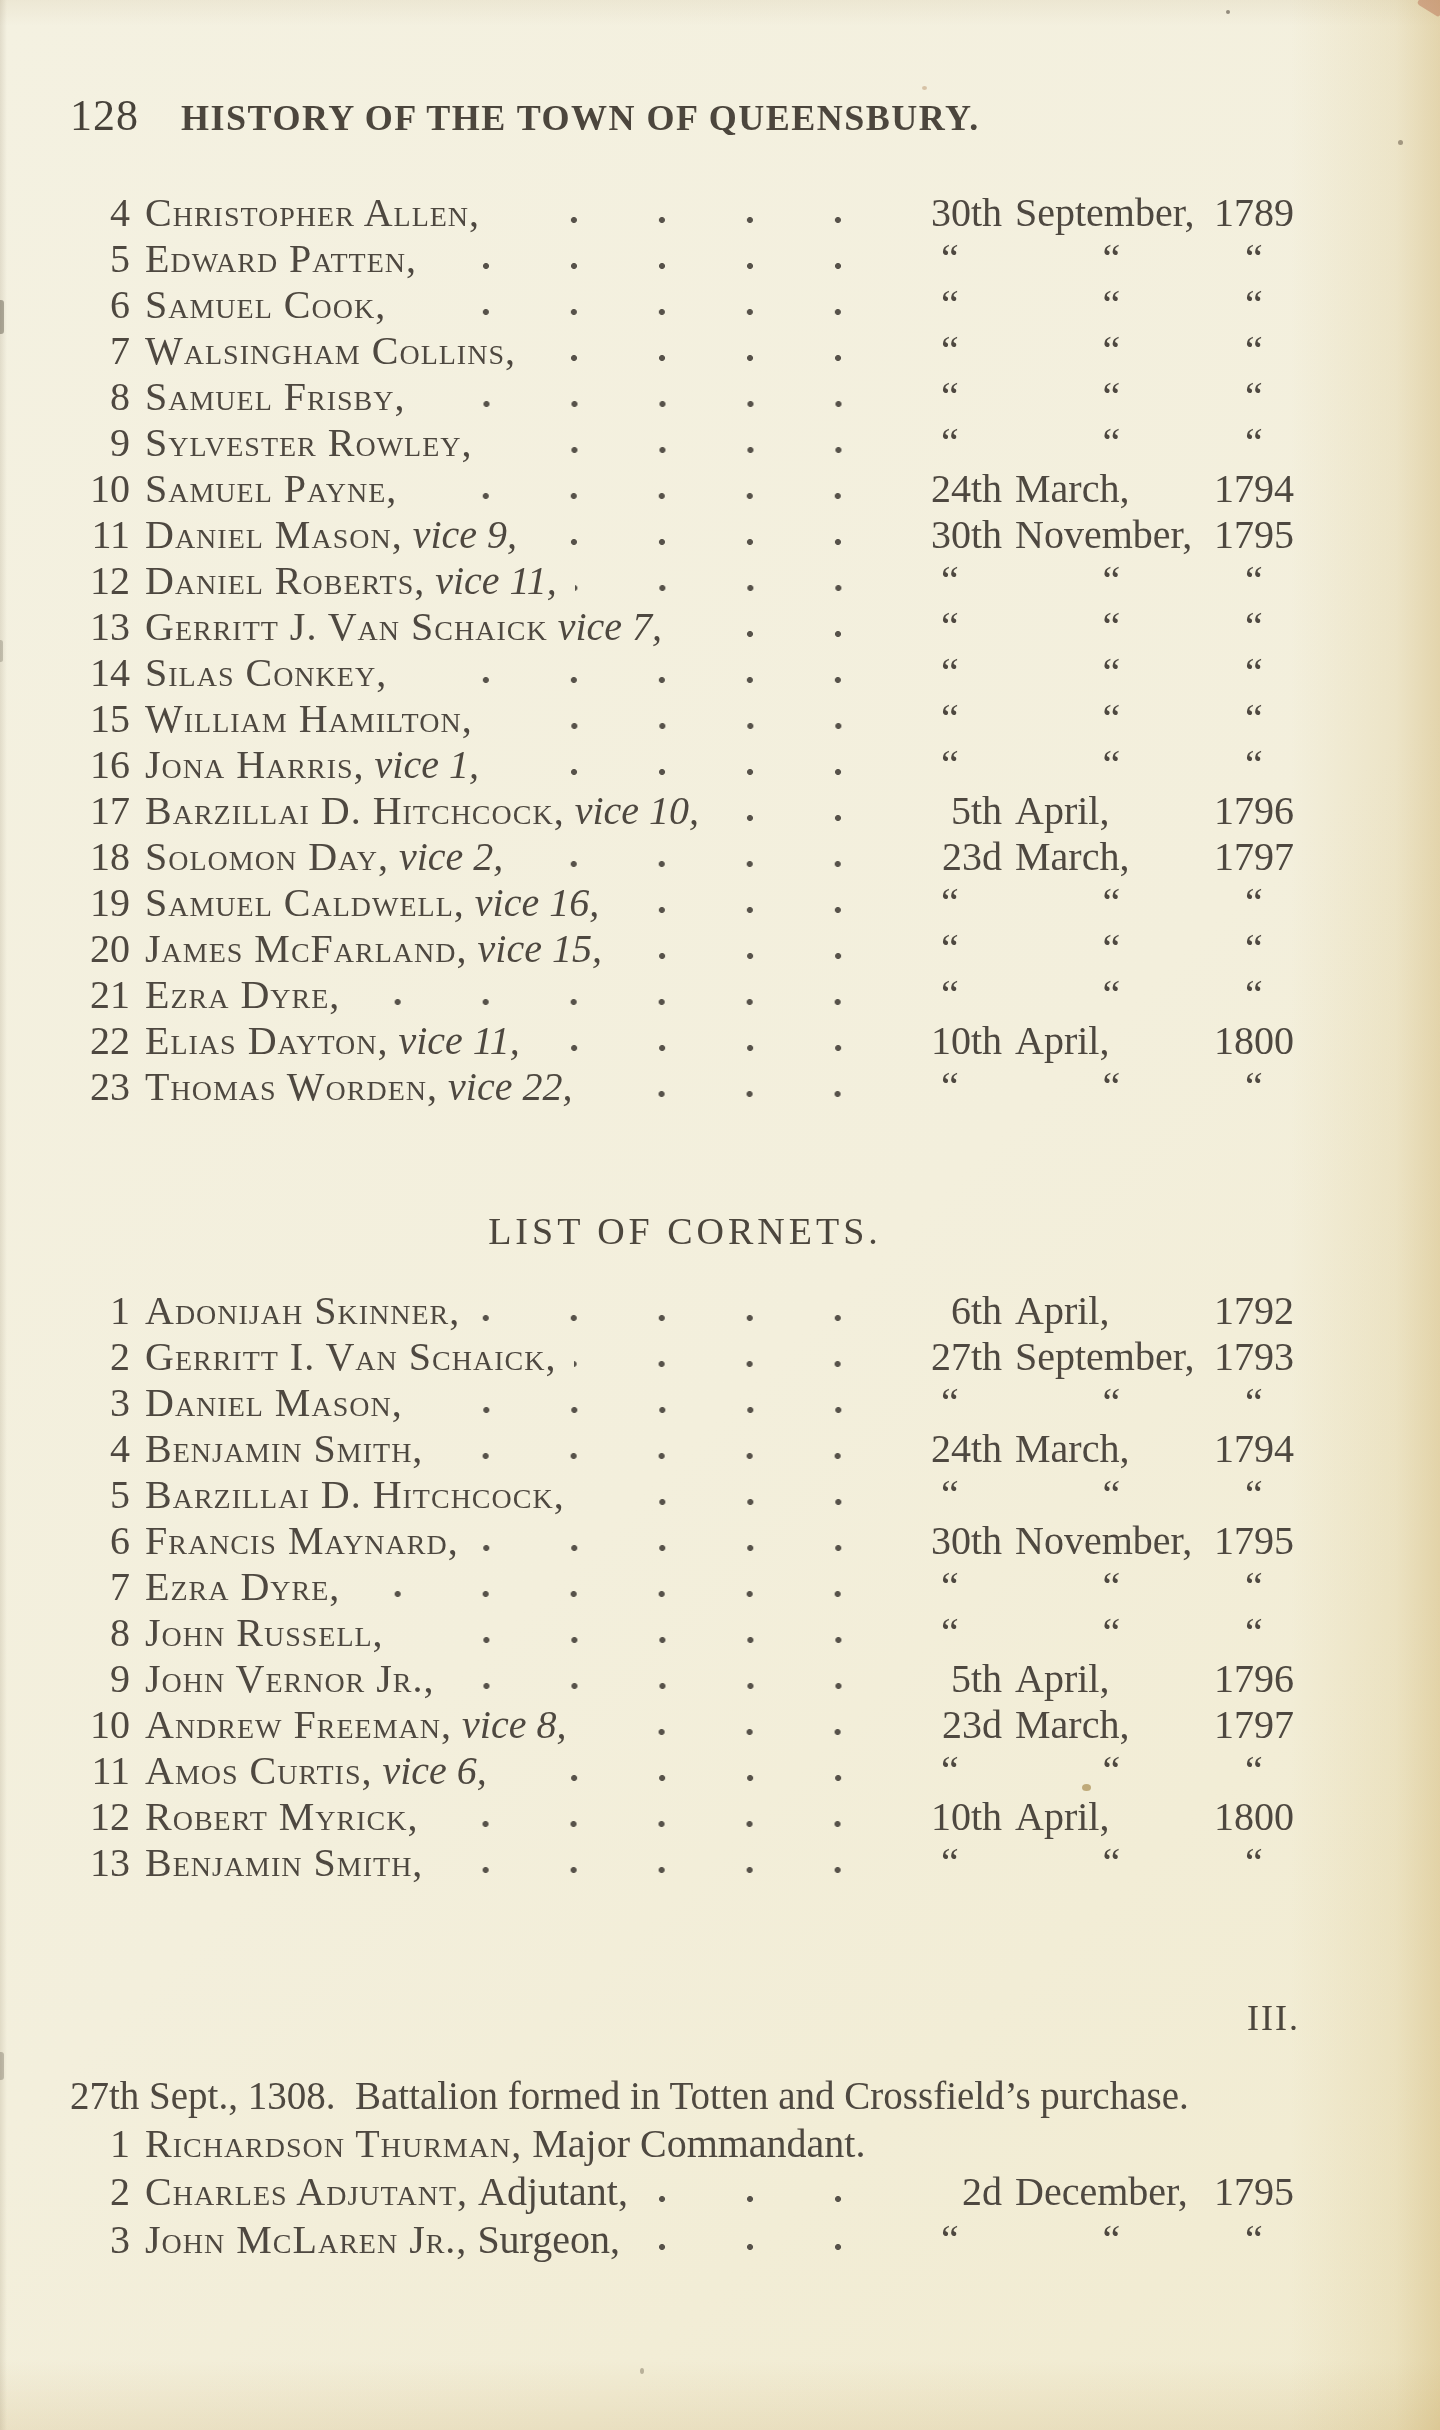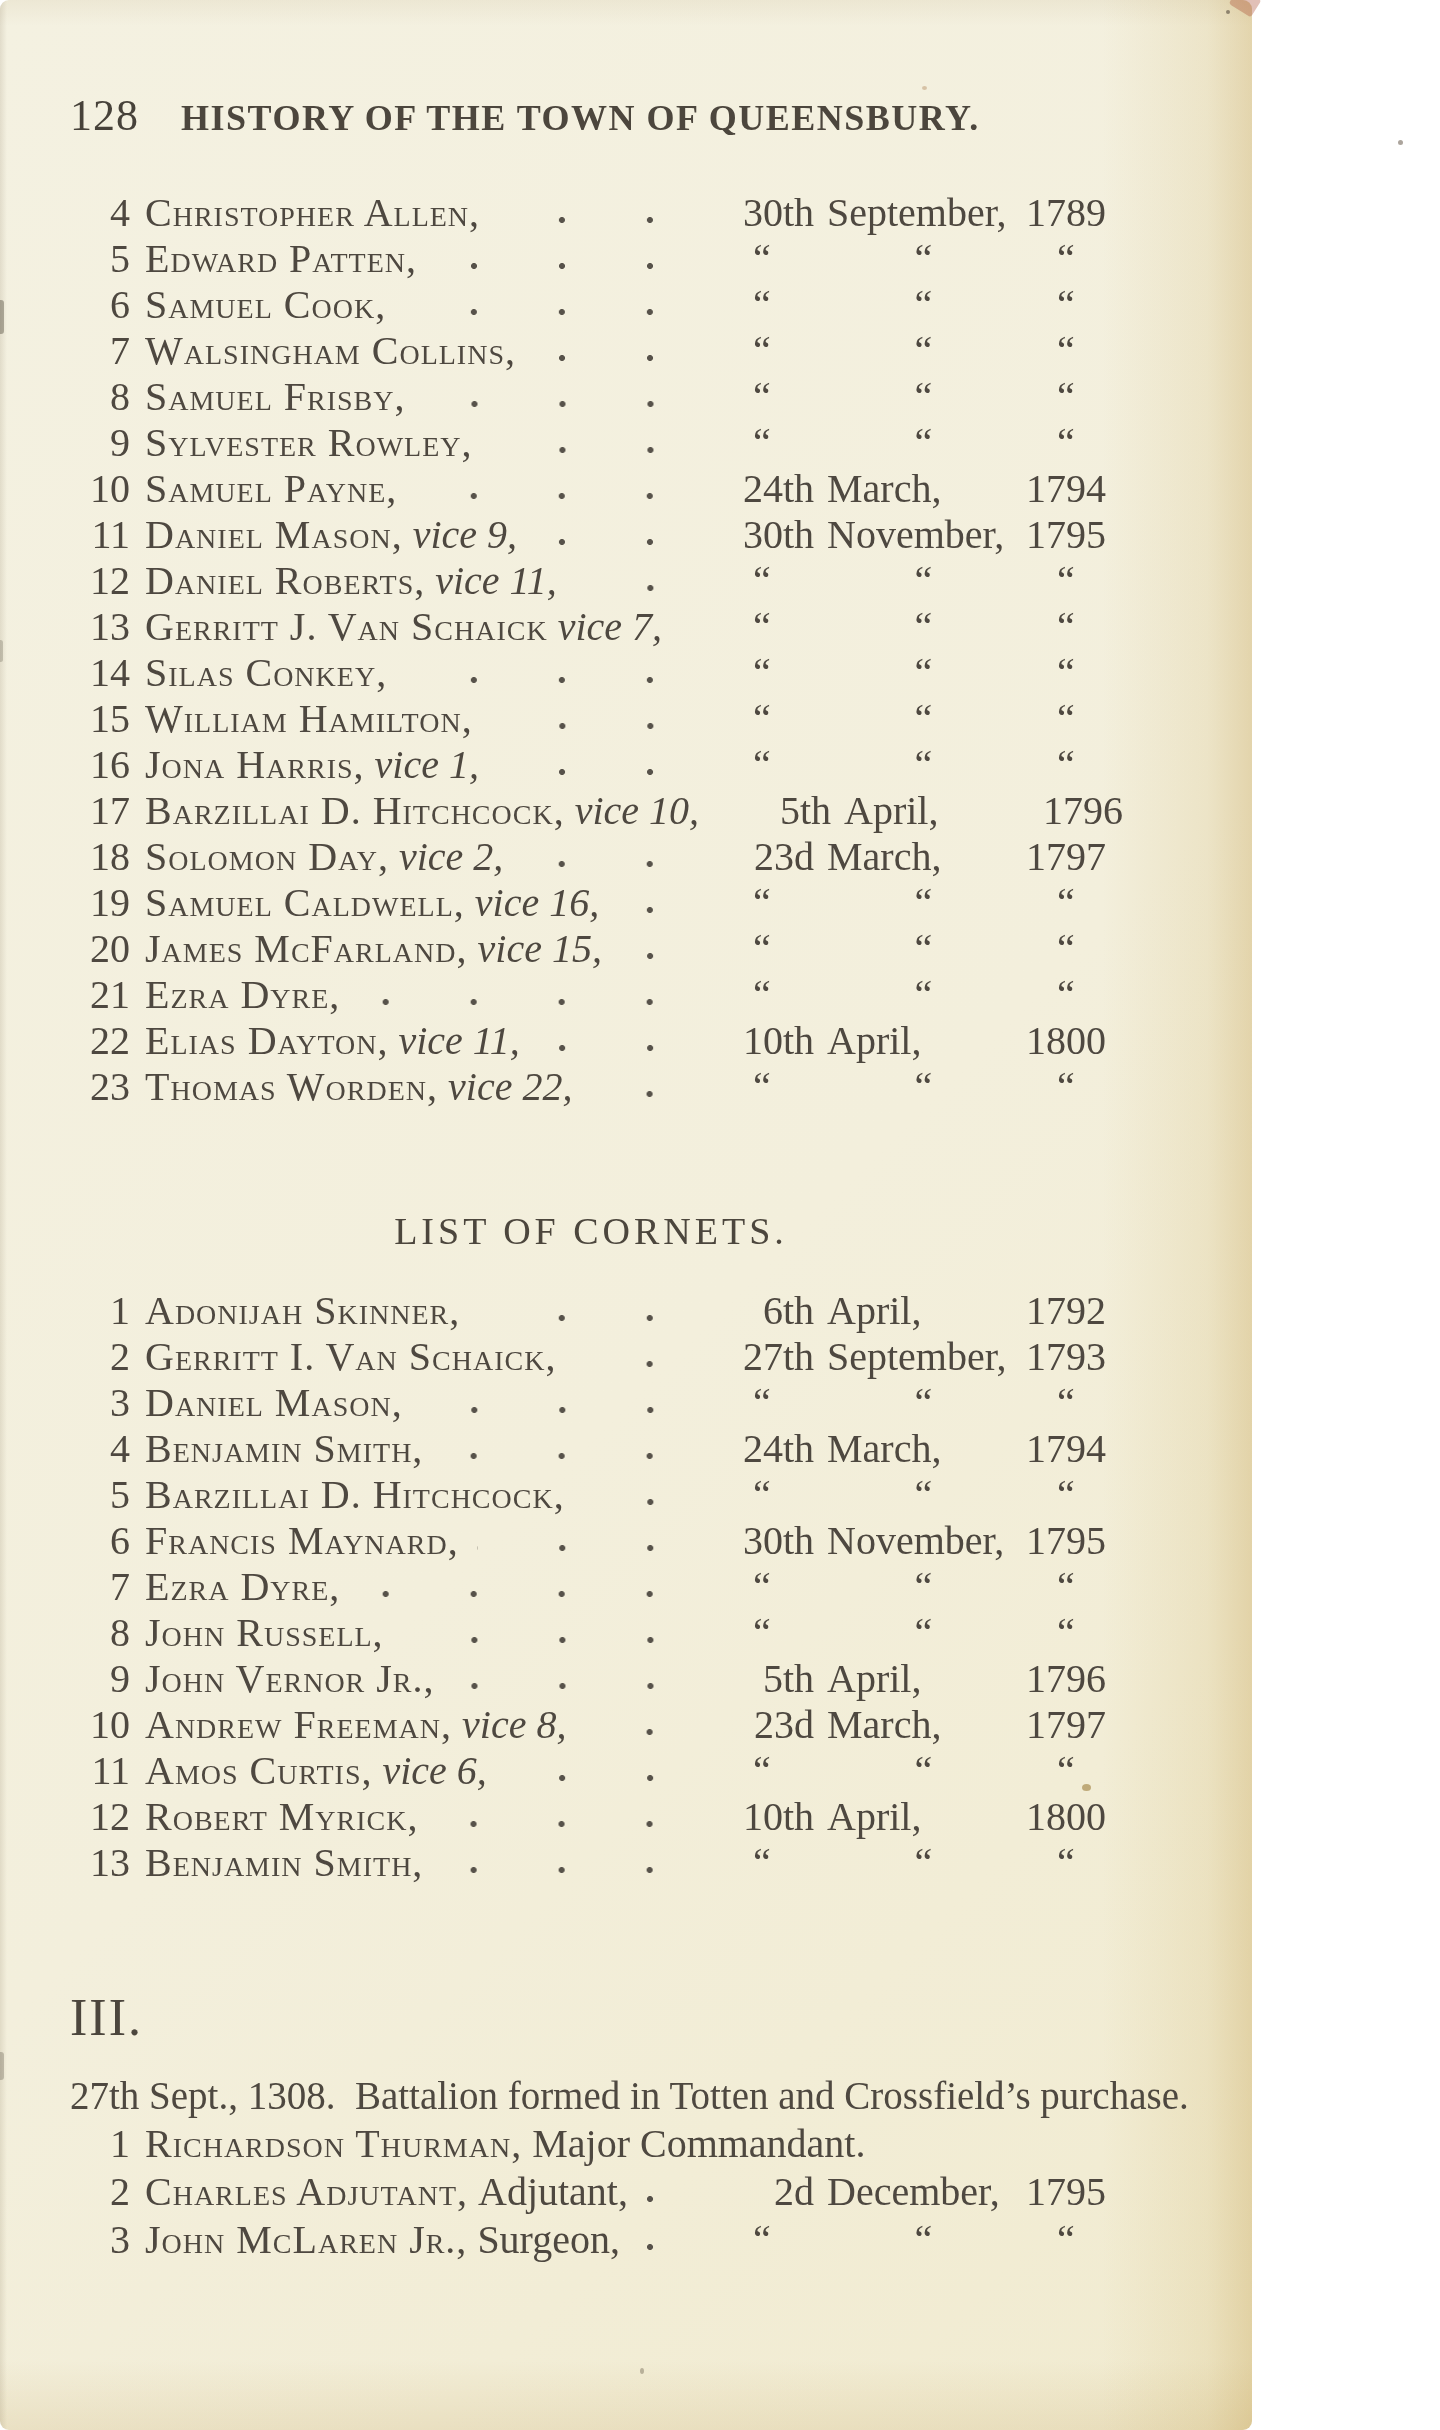--- a/index.html
+++ b/index.html
@@ -1,25 +1,24 @@
 <!DOCTYPE html>
 <html><head>
 <meta charset="utf-8">
 <style>
   html,body{margin:0;padding:0;}
   body{width:1440px;height:2430px;overflow:hidden;
        font-family:"Liberation Serif","DejaVu Serif",serif;}
-  .page{position:relative;width:1252px;height:2430px;color:#4e4840;
+  .page{position:relative;width:1440px;height:2430px;color:#4e4840;
     background:
       linear-gradient(90deg, rgba(90,70,40,0.12) 0px, rgba(90,70,40,0) 7px),
       linear-gradient(270deg, rgba(190,150,60,0.30) 0px, rgba(195,160,70,0.14) 45px, rgba(190,150,60,0) 150px),
       linear-gradient(0deg, rgba(180,140,60,0.14) 0px, rgba(180,140,60,0) 70px),
       linear-gradient(180deg, rgba(150,120,60,0.08) 0px, rgba(150,120,60,0) 26px),
       linear-gradient(135deg, #f4f1e1 0%, #f3efdc 55%, #f1ebd0 100%);
-    border-radius: 9px;
   }
   .content{position:absolute;top:0;left:0;right:0;bottom:0;
            padding:0 140px 0 70px;}
   
   .header-row{padding-top:92px;display:flex;align-items:baseline;line-height:48px;}
   .page-num{font-size:44px;letter-spacing:1px;color:#47423a;}
   .header-title{margin-left:42px;font-size:36px;font-weight:700;letter-spacing:1.5px;color:#4c463d;}
   
   .rows{}
   .row{display:flex;align-items:baseline;height:46px;line-height:46px;font-size:40px;}
@@ -36,22 +35,22 @@
   .date{flex:none;width:402px;display:flex;align-items:baseline;}
   .day{flex:none;width:104px;text-align:right;white-space:pre;}
   .month{flex:1;padding-left:13px;white-space:pre;}
   .year{flex:none;width:92px;text-align:center;white-space:pre;}
   .dit{text-align:center !important;}
   
   .list1{margin-top:48px;}
   .cornets-heading{margin-top:100px;line-height:42px;font-size:38px;letter-spacing:4px;
                    text-align:center;color:#4c463d;}
   .cornets-rows{margin-top:36px;}
-  .sec3-heading{margin-top:112px;line-height:40px;font-size:52px;letter-spacing:2px;
-                text-align:left;color:#4c463d;}
+  .sec3-heading{margin-top:112px;line-height:40px;font-size:36px;letter-spacing:2px;
+                text-align:right;color:#4c463d;}
   .sec3-intro{margin-top:36px;line-height:44px;font-size:39px;white-space:pre;color:#4e4840;}
   .sec3-rows{margin-top:2px;}
   
   .speck{position:absolute;border-radius:50%;}
   .speck-a{left:1226px;top:10px;width:4px;height:4px;background:rgba(70,60,50,.55);}
   .speck-b{left:1398px;top:140px;width:5px;height:5px;background:rgba(90,75,60,.5);}
   .speck-c{left:1082px;top:1784px;width:9px;height:7px;background:rgba(150,115,45,.55);}
   .speck-d{left:640px;top:2368px;width:4px;height:6px;background:rgba(100,90,70,.4);}
   .speck-e{left:922px;top:86px;width:5px;height:4px;background:rgba(160,110,60,.35);}
   .edge-smudge{position:absolute;background:rgba(50,42,30,.35);border-radius:4px;}

